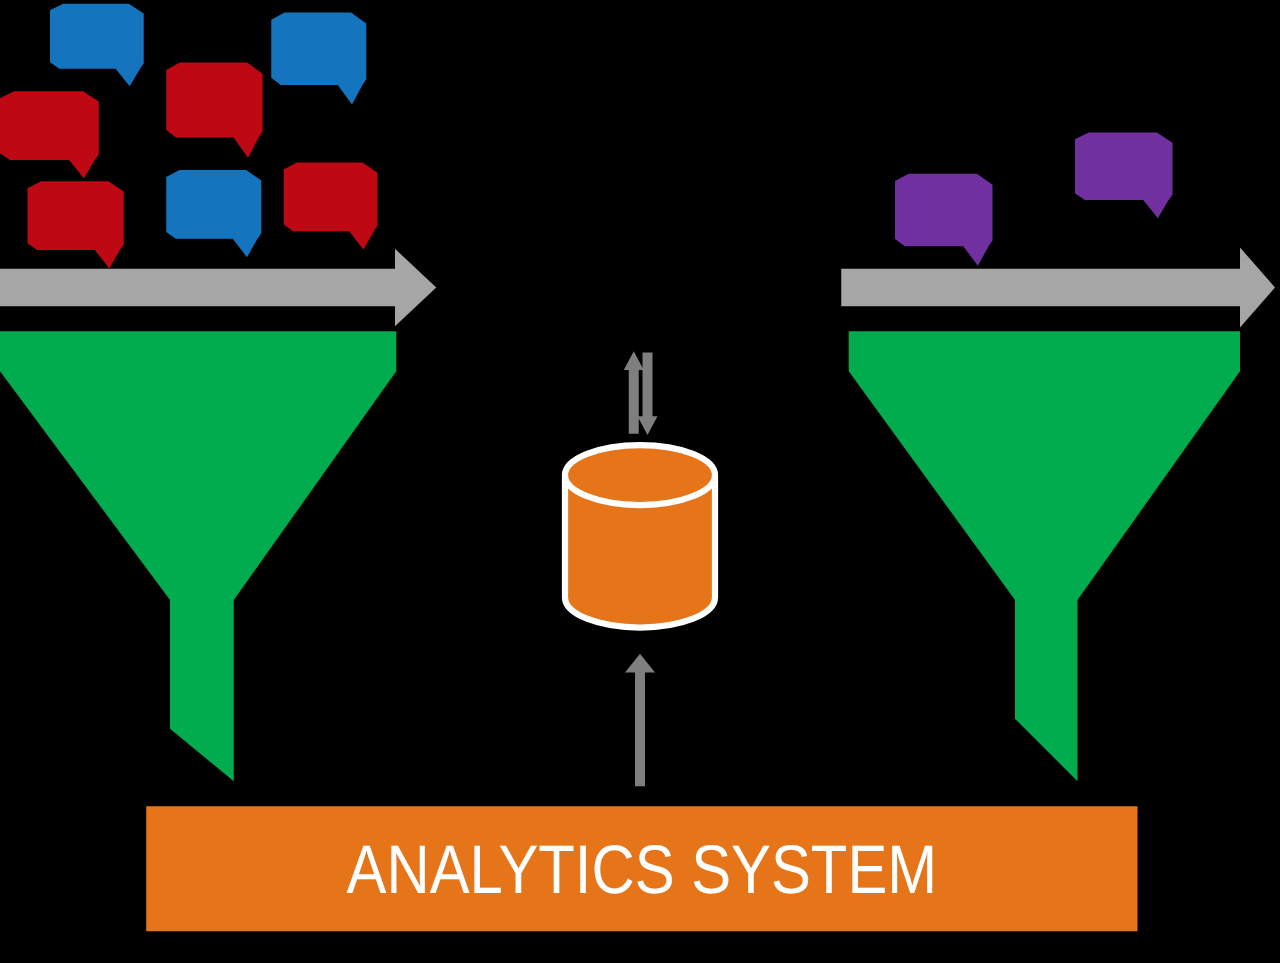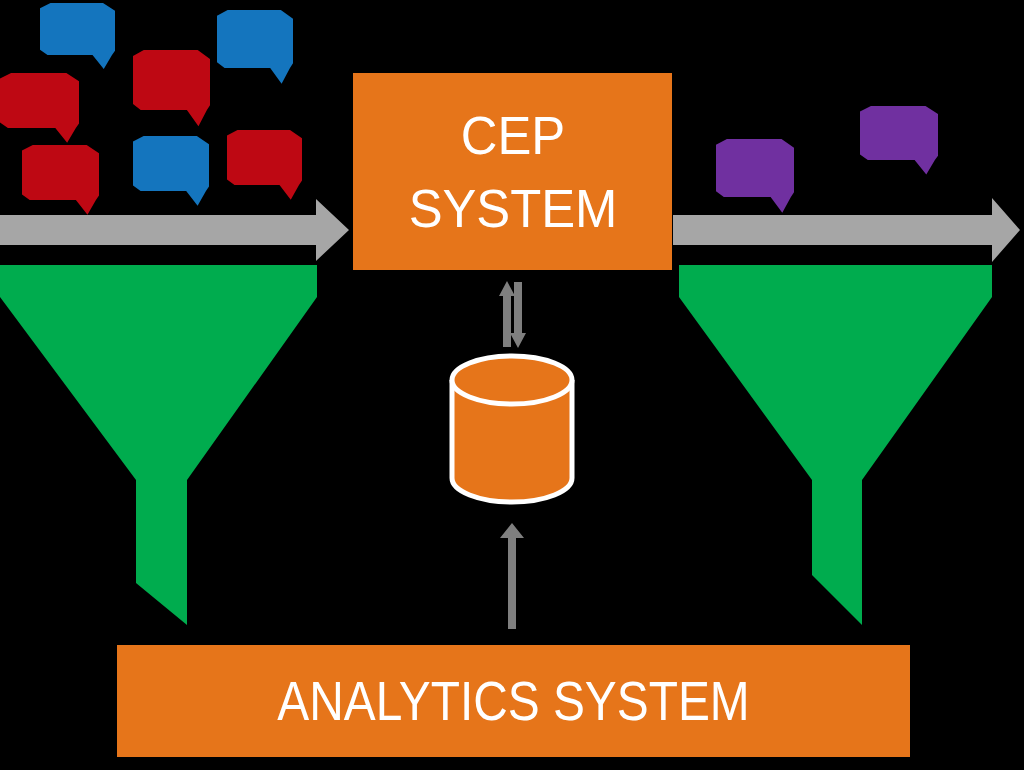--- a/index.html
+++ b/index.html
@@ -54,21 +54,21 @@
     line-height: 73px;
     max-width: 250px;
     transform: scaleX(0.94);
     transform-origin: center;
     white-space: pre-line;
   }
   .analytics-box {
     left: 117px;
     top: 645px;
     width: 793px;
-    height: 112px;
+    height: 100px;
   }
   .analytics-label {
     font-size: 55px;
     white-space: nowrap;
     transform: scaleX(0.87);
     transform-origin: center;
   }
   .rules-label-wrap {
     position: absolute;
     left: 452px;
@@ -119,22 +119,19 @@
         <use href="#bubble-shape" xlink:href="#bubble-shape" transform="translate(133 50) scale(0.77 0.6)" fill="var(--c-red)"></use>
         <use href="#bubble-shape" xlink:href="#bubble-shape" transform="translate(0 73) scale(0.79 0.55)" fill="var(--c-red)"></use>
         <use href="#bubble-shape" xlink:href="#bubble-shape" transform="translate(22 145) scale(0.77 0.55)" fill="var(--c-red)"></use>
         <use href="#bubble-shape" xlink:href="#bubble-shape" transform="translate(133 136) scale(0.76 0.55)" fill="var(--c-blue)"></use>
         <use href="#bubble-shape" xlink:href="#bubble-shape" transform="translate(227 130) scale(0.75 0.55)" fill="var(--c-red)"></use>
         <use href="#bubble-shape" xlink:href="#bubble-shape" transform="translate(716 139) scale(0.78 0.58)" fill="var(--c-purple)"></use>
         <use href="#bubble-shape" xlink:href="#bubble-shape" transform="translate(860 106) scale(0.78 0.54)" fill="var(--c-purple)"></use>
       </g>
   </svg>
 
-  <div class="node-box cep-box">
-    <div class="cep-label">CEP SYSTEM</div>
-  </div>
 
 
   <div class="node-box analytics-box">
     <div class="analytics-label">ANALYTICS SYSTEM</div>
   </div>
 
 </div>
 
 </body></html>

